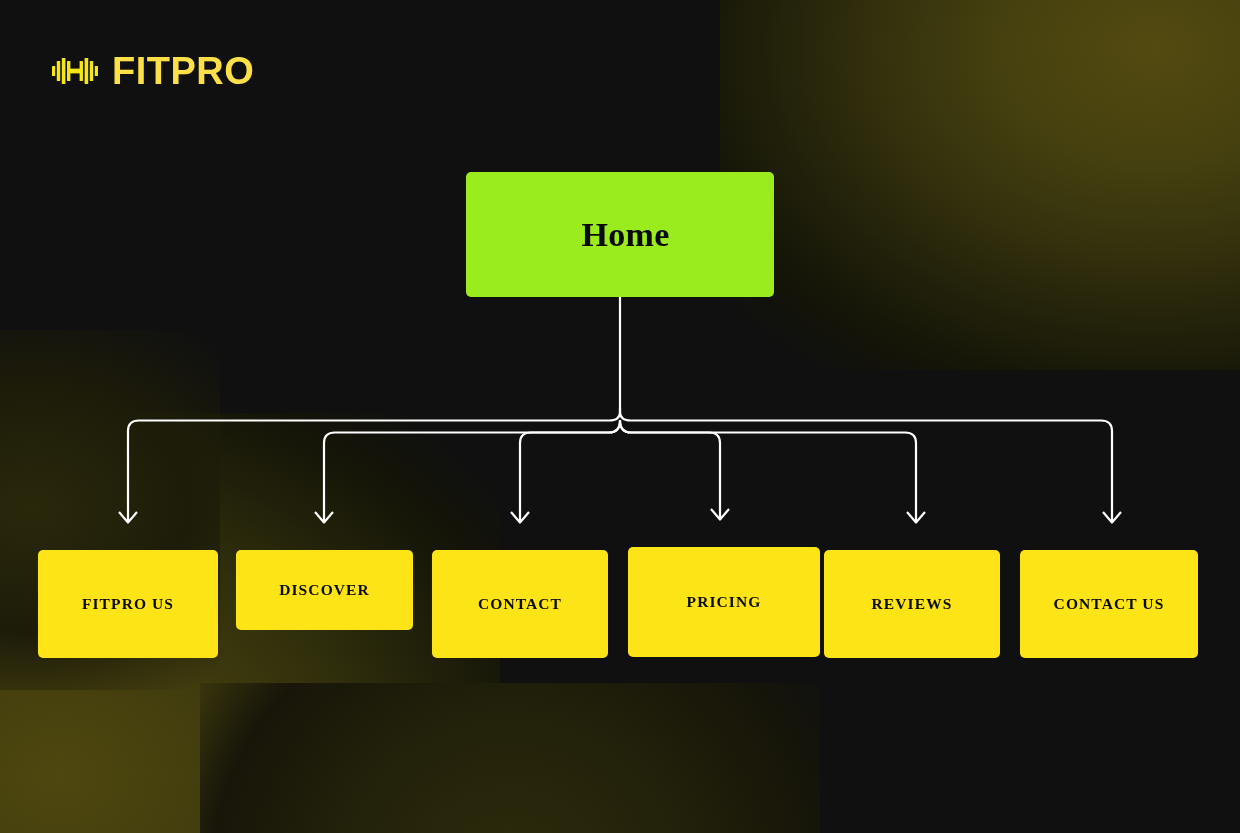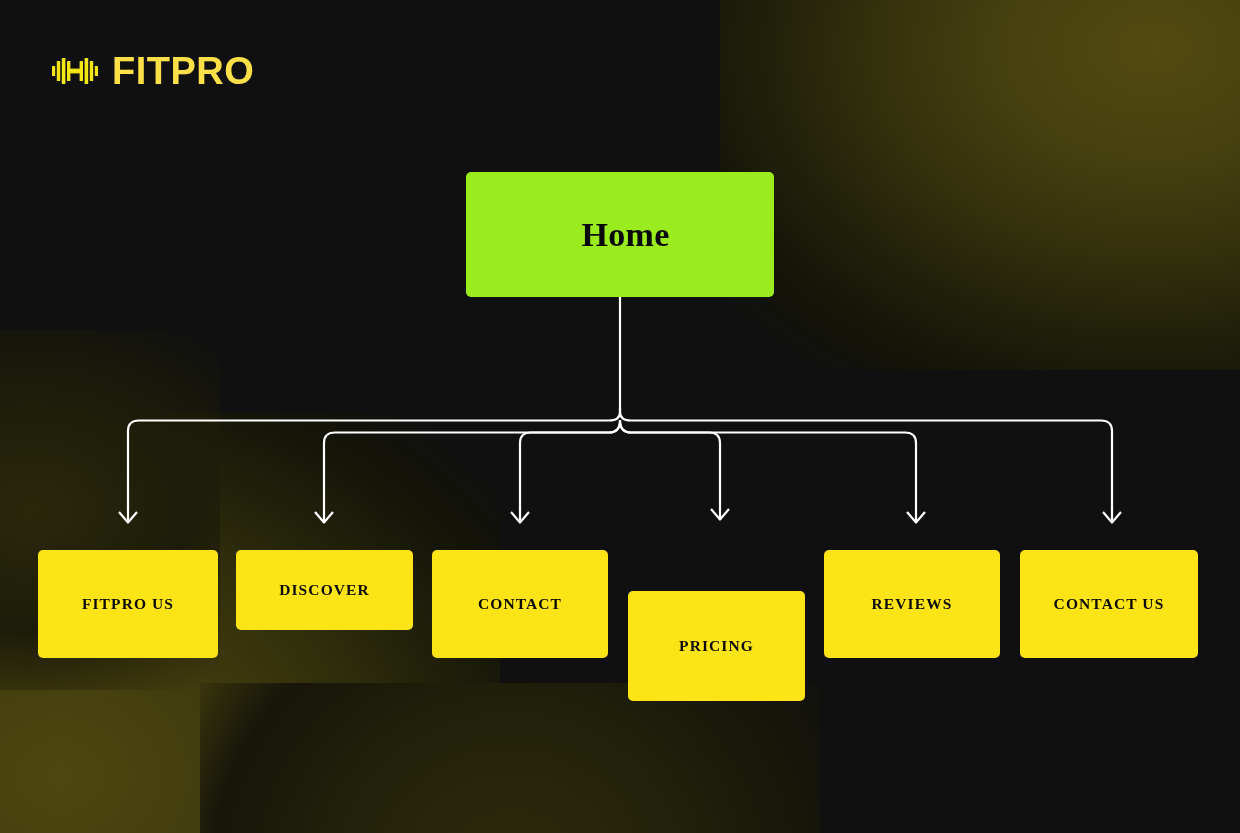--- a/index.html
+++ b/index.html
@@ -167,21 +167,21 @@
 
   <div class="node node-child" style="left: 38px; top: 550px; width: 180px; height: 108px;">
     <span>FITPRO US</span>
   </div>
   <div class="node node-child" style="left: 236px; top: 550px; width: 177px; height: 80px;">
     <span>DISCOVER</span>
   </div>
   <div class="node node-child" style="left: 432px; top: 550px; width: 176px; height: 108px;">
     <span>CONTACT</span>
   </div>
-  <div class="node node-child" style="left: 628px; top: 547px; width: 177px; height: 110px; margin-top: 44px;">
+  <div class="node node-child" style="left: 628px; top: 547px; width: 192px; height: 110px;">
     <span>PRICING</span>
   </div>
   <div class="node node-child" style="left: 1020px; top: 550px; width: 178px; height: 108px;">
     <span>CONTACT US</span>
   </div>
   <div class="node node-child" style="left: 824px; top: 550px; width: 176px; height: 108px;">
     <span>REVIEWS</span>
   </div>
 
 </div>

